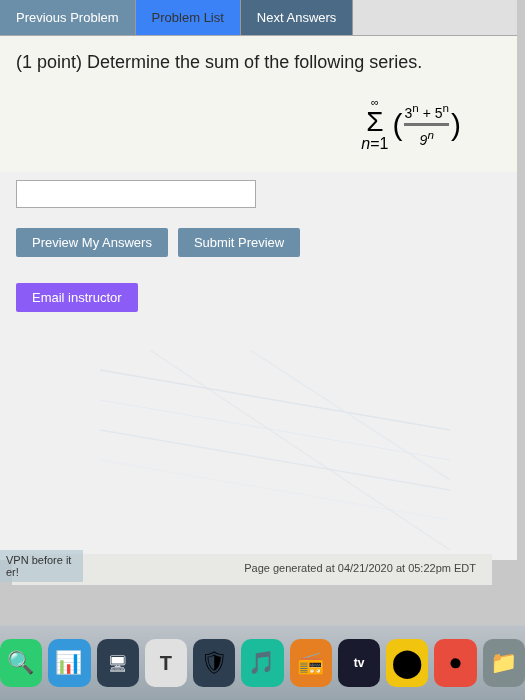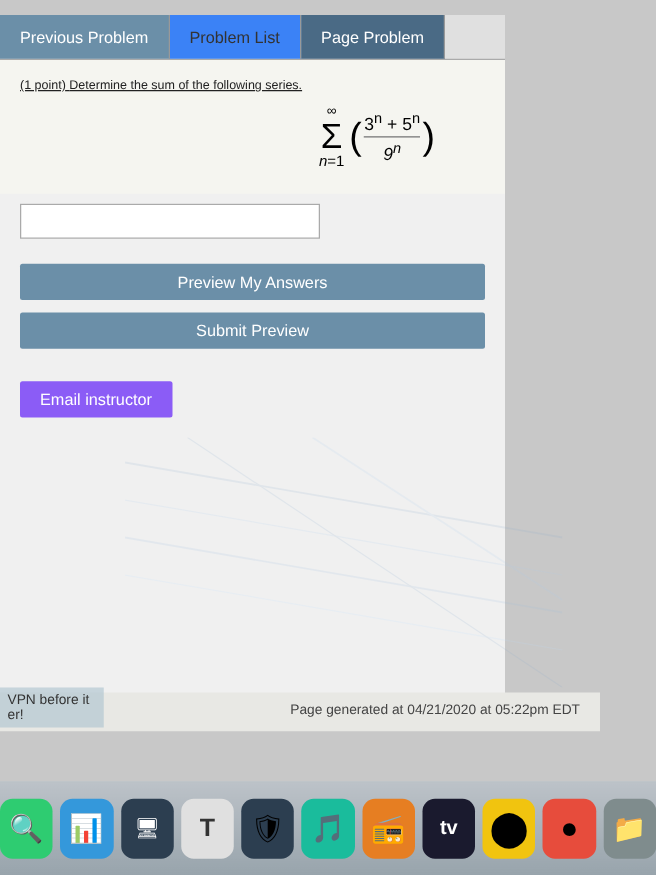--- a/index.html
+++ b/index.html
@@ -9,24 +9,24 @@
       background: #c8c8c8;
       font-family: Arial, sans-serif;
       font-size: 14px;
       overflow: hidden;
       position: relative;
     }
 
     
     .main-content {
       background: #f0f0f0;
-      width: 404px;
+      width: 517px;
       min-height: 560px;
       position: absolute;
-      top: 12px;
+      top: 0;
       left: 0;
     }
 
     
     .nav-bar {
       display: flex;
       flex-direction: row;
       background: #e0e0e0;
       border-bottom: 1px solid #aaa;
       height: 36px;
@@ -55,25 +55,24 @@
       color: #333;
     }
 
     
     .problem-area {
       padding: 14px 16px 10px 16px;
       background: #f5f5f0;
     }
 
     .problem-statement {
-      font-size: 10px;
+      font-size: 18px;
       color: #222;
-      margin-bottom: 18px;
+      margin-bottom: 32px;
       line-height: 1.4;
-      text-decoration: underline;
     }
 
     
     .math-formula {
       display: flex;
       justify-content: flex-end;
       align-items: center;
       margin-right: 40px;
       margin-top: -10px;
       margin-bottom: 10px;
@@ -97,21 +96,21 @@
       font-size: 11px;
       line-height: 1;
     }
 
     .sigma-symbol {
       font-size: 28px;
       line-height: 1;
     }
 
     .sigma-bottom {
-      font-size: 12px;
+      font-size: 16px;
       line-height: 1;
     }
 
     .paren-expr {
       display: flex;
       align-items: center;
       font-size: 22px;
     }
 
     .paren {
@@ -121,21 +120,21 @@
 
     .fraction {
       display: flex;
       flex-direction: column;
       align-items: center;
       font-size: 14px;
       margin: 0 2px;
     }
 
     .fraction-num {
-      border-bottom: 1px solid #737373;
+      border-bottom: 3px solid #737373;
       padding-bottom: 1px;
       line-height: 1.3;
       text-align: right;
     }
 
     .fraction-den {
       padding-top: 1px;
       line-height: 1.3;
       font-style: italic;
     }
@@ -150,21 +149,21 @@
       height: 28px;
       border: 1px solid #aaa;
       background: white;
       padding: 2px 6px;
       font-size: 13px;
     }
 
     
     .action-buttons {
       display: flex;
-      flex-direction: column;
+      flex-direction: row;
       gap: 10px;
       padding: 12px 16px 10px 16px;
     }
 
     .action-btn {
       padding: 7px 16px;
       font-size: 13px;
       background: #6b8fa8;
       color: white;
       border: none;
@@ -192,21 +191,21 @@
       color: white;
       border: none;
       cursor: pointer;
       border-radius: 2px;
     }
 
     
     .footer {
       position: absolute;
       bottom: 115px;
-      left: 0;
+      left: 12px;
       width: 480px;
       padding: 8px 16px;
       text-align: right;
       font-size: 11px;
       color: #444;
       background: #e8e8e4;
     }
 
     .footer-line {
       margin-bottom: 3px;
@@ -271,21 +270,21 @@
     }
   </style>
 </head>
 <body>
 
 <div class="main-content">
 
   <div class="nav-bar">
     <button class="nav-btn">Previous Problem</button>
     <button class="nav-btn middle">Problem List</button>
-    <button class="nav-btn active">Page Problem</button>
+    <button class="nav-btn active">Next Answers</button>
   </div>
 
   <div class="problem-area">
     <div class="problem-statement">
       <span>(1 point)</span>
       <span>Determine the sum of the following series.</span>
     </div>
 
     <div class="math-formula">
       <div class="summation-container">
@@ -341,17 +340,17 @@
 </div>
 
 <div class="dock">
   <div class="dock-item colored-green">🔍</div>
   <div class="dock-item colored-blue">📊</div>
   <div class="dock-item colored-dark" style="font-size:16px; color:white;">🖥</div>
   <div class="dock-item" style="background:#e0e0e0; font-size:20px; font-weight:bold; color:#333;">T</div>
   <div class="dock-item colored-dark">🛡</div>
   <div class="dock-item colored-cyan">🎵</div>
   <div class="dock-item colored-orange">📻</div>
-  <div class="dock-item" style="background:#1a1a2e; color:white; font-size:16px; font-weight:bold;">tv</div>
+  <div class="dock-item" style="background:#1a1a2e; color:white; font-size:12px; font-weight:bold;">tv</div>
   <div class="dock-item colored-yellow" style="font-size:28px; line-height:1;">⬤</div>
   <div class="dock-item colored-red">⏺</div>
   <div class="dock-item" style="background:#7f8c8d; color:white; font-size:22px;">📁</div>
 </div>
 
 </body></html>

